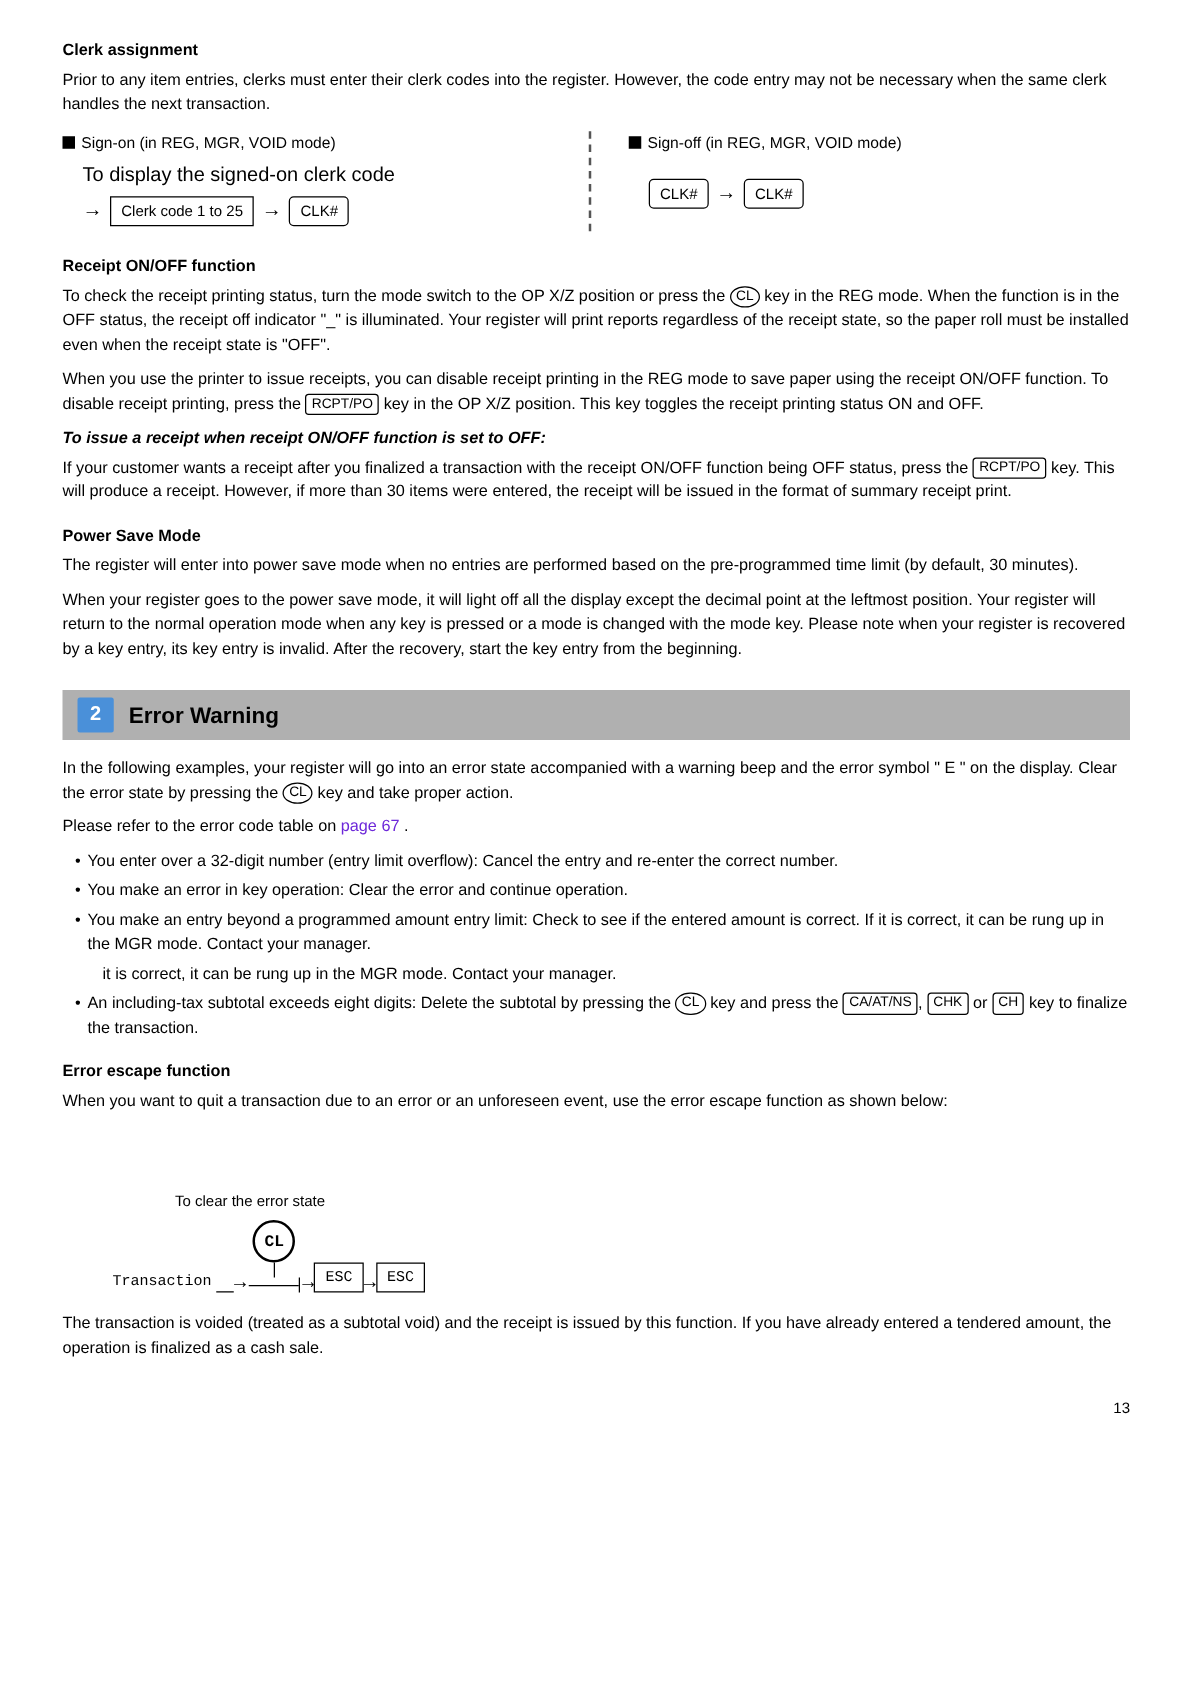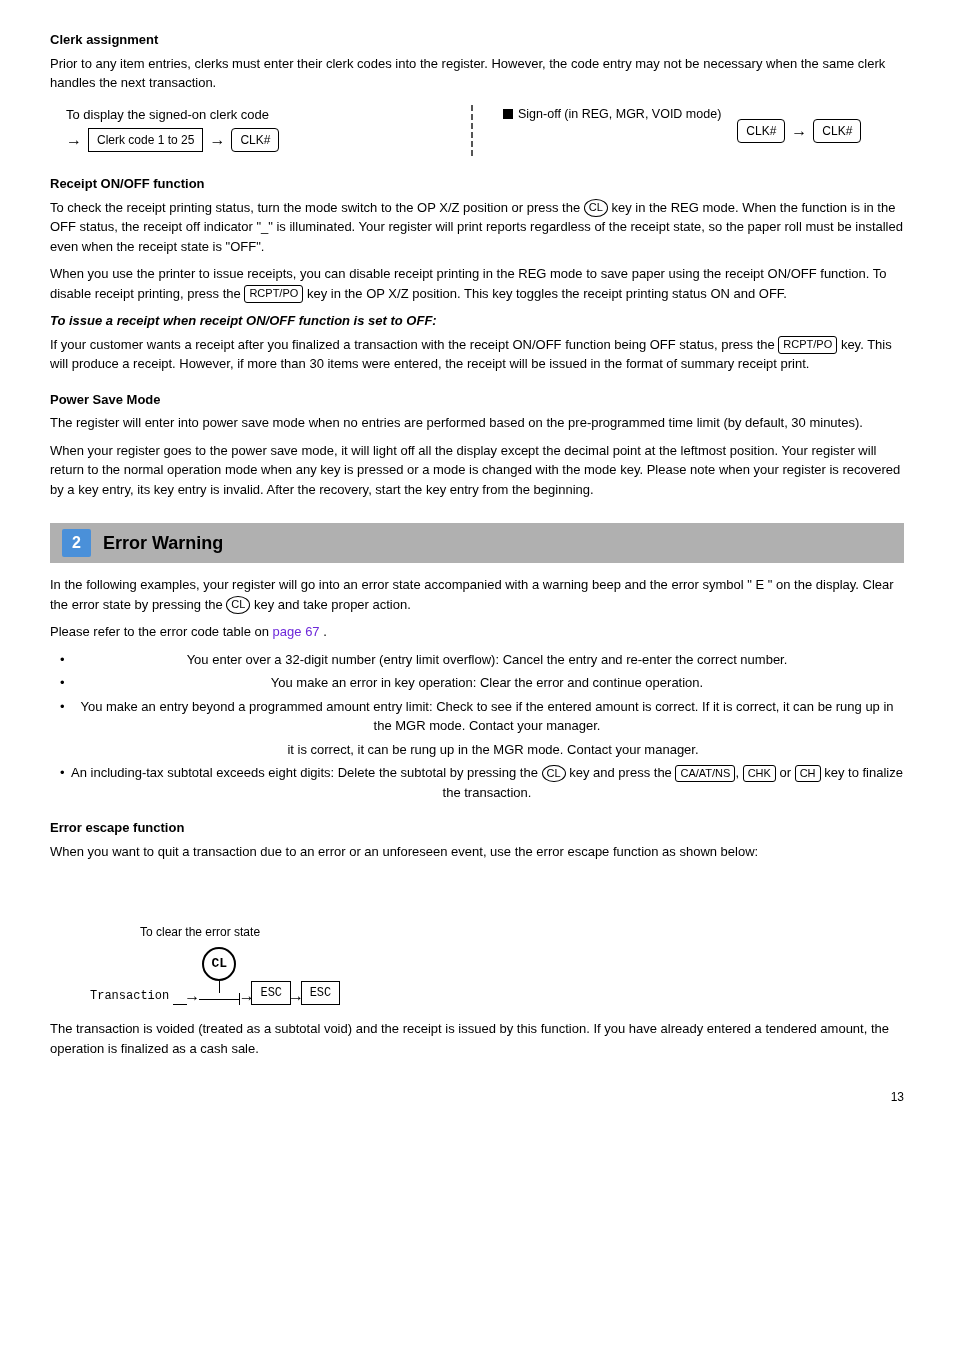--- a/index.html
+++ b/index.html
@@ -34,21 +34,21 @@
       flex: 1;
       padding-right: 20px;
       position: relative;
     }
 
     .diagram-half-right {
       flex: 1;
       border-left: 2px dashed #555;
       padding-left: 30px;
       display: flex;
-      flex-direction: row;
+      flex-direction: column;
       align-items: flex-start;
     }
 
     .diagram-label {
       font-size: 12.5px;
       margin-bottom: 6px;
       display: flex;
       align-items: center;
     }
 
@@ -84,21 +84,21 @@
       background: #fff;
       white-space: nowrap;
     }
 
     .arrow {
       font-size: 16px;
       line-height: 1;
     }
 
     .sub-label {
-      font-size: 13px;
+      font-size: 16px;
       margin-bottom: 3px;
       margin-left: 16px;
     }
 
     .section-block {
       margin-bottom: 16px;
     }
 
     .italic-bold {
       font-weight: bold;
@@ -125,21 +125,20 @@
       border-radius: 2px;
     }
 
     .error-warning-title {
       font-size: 18px;
       font-weight: bold;
     }
 
     .bullet-list {
       margin: 6px 0 6px 10px;
-      text-align: center;
     }
 
     .bullet-item {
       margin-bottom: 4px;
       padding-left: 10px;
       position: relative;
     }
 
     .bullet-item::before {
       content: "•";
@@ -220,20 +219,24 @@
 </head>
 <body>
 
 <div class="section-block">
   <div class="section-title">Clerk assignment</div>
   <div class="body-text">Prior to any item entries, clerks must enter their clerk codes into the register.  However, the code entry may not be necessary when the same clerk handles the next transaction.</div>
 
   <div class="diagram-area">
 
     <div class="diagram-half">
+      <div class="diagram-label">
+        <span class="black-square"></span>
+        <span>Sign-on (in REG, MGR, VOID mode)</span>
+      </div>
       <div class="sub-label">To display the signed-on clerk code</div>
       <div class="flow-row">
         <span class="arrow">→</span>
         <span class="flow-box">Clerk code 1 to 25</span>
         <span class="arrow">→</span>
         <span class="flow-box-round">CLK#</span>
       </div>
     </div>
 
     <div class="diagram-half-right">

